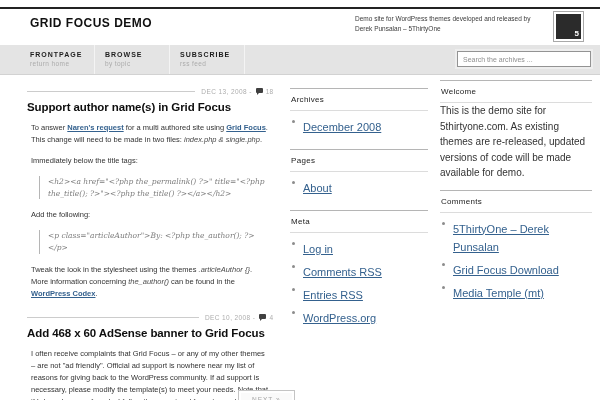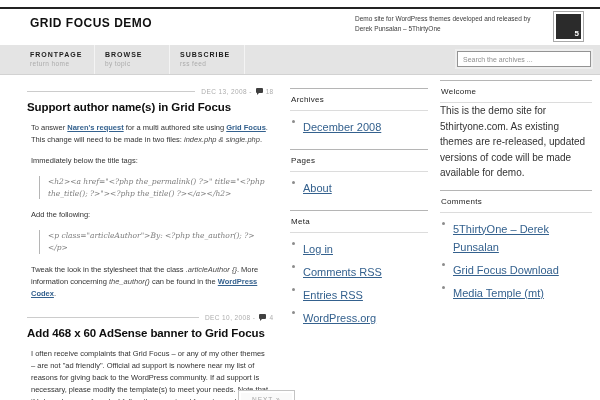--- a/index.html
+++ b/index.html
@@ -118,21 +118,21 @@
       <span class="bubble"></span>
       <span class="ccount">18</span>
     </div>
     <h2 class="post-title">Support author name(s) in Grid Focus</h2>
     <div class="post-body">
           <p class="para"><span>To answer </span><span class="lnk">Naren's request</span><span> for a multi authored site using </span><span class="lnk">Grid Focus</span><span>. This change will need to be made in two files: </span><span class="em">index.php &amp; single.php</span><span>.</span></p>
           <p class="para"><span>Immediately below the title tags:</span></p>
           <div class="code"><span>&lt;h2&gt;&lt;a href="&lt;?php the_permalink() ?&gt;" title="&lt;?php the_title(); ?&gt;"&gt;&lt;?php the_title() ?&gt;&lt;/a&gt;&lt;/h2&gt;</span></div>
           <p class="para"><span>Add the following:</span></p>
           <div class="code"><span>&lt;p class="articleAuthor"&gt;By: &lt;?php the_author(); ?&gt;&lt;/p&gt;</span></div>
-          <p class="para"><span>Tweak the look in the stylesheet that the class </span><span class="em">.articleAuthor {}</span><span>. More information concerning </span><span class="em">the_author()</span><span> can be found in the </span><span class="lnk">WordPress Codex</span><span>.</span></p>
+          <p class="para"><span>Tweak the look in the stylesheet using the themes </span><span class="em">.articleAuthor {}</span><span>. More information concerning </span><span class="em">the_author()</span><span> can be found in the </span><span class="lnk">WordPress Codex</span><span>.</span></p>
         </div>
   </article>
 
   <article class="post">
     <div class="post-meta">
       <span class="rule"></span>
       <span class="date">DEC 10, 2008 -</span>
       <span class="bubble"></span>
       <span class="ccount">4</span>
     </div>

